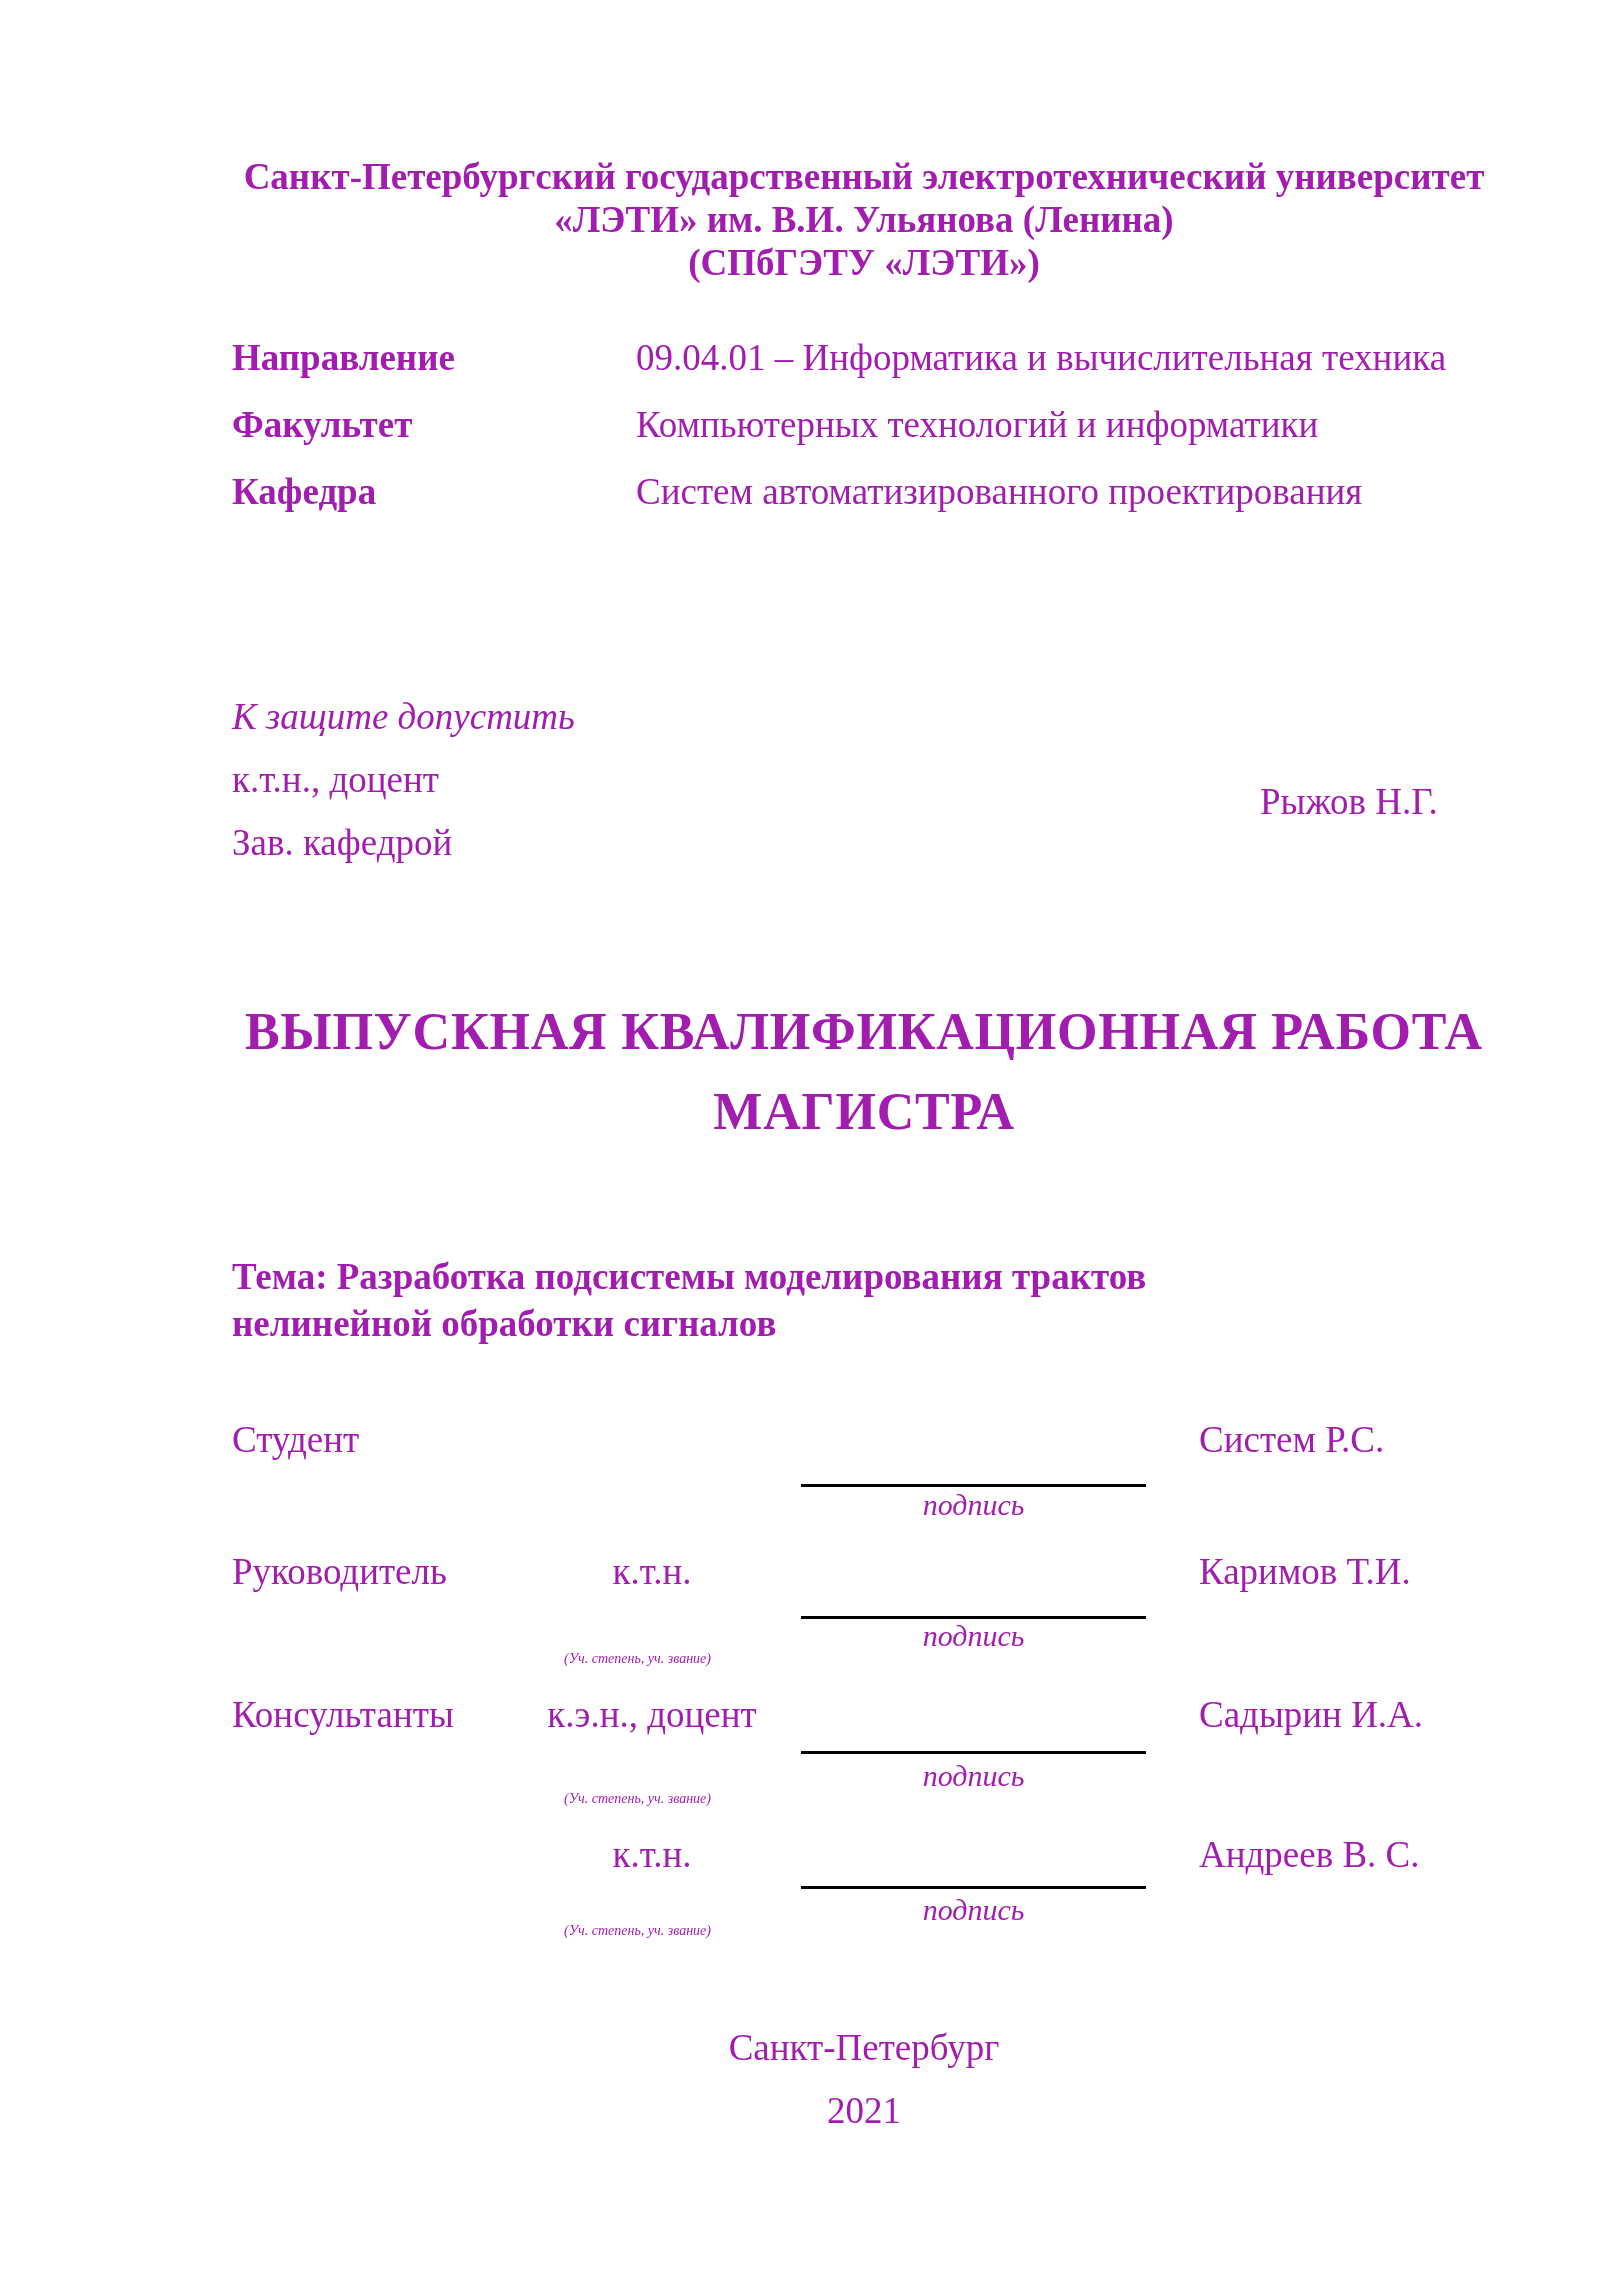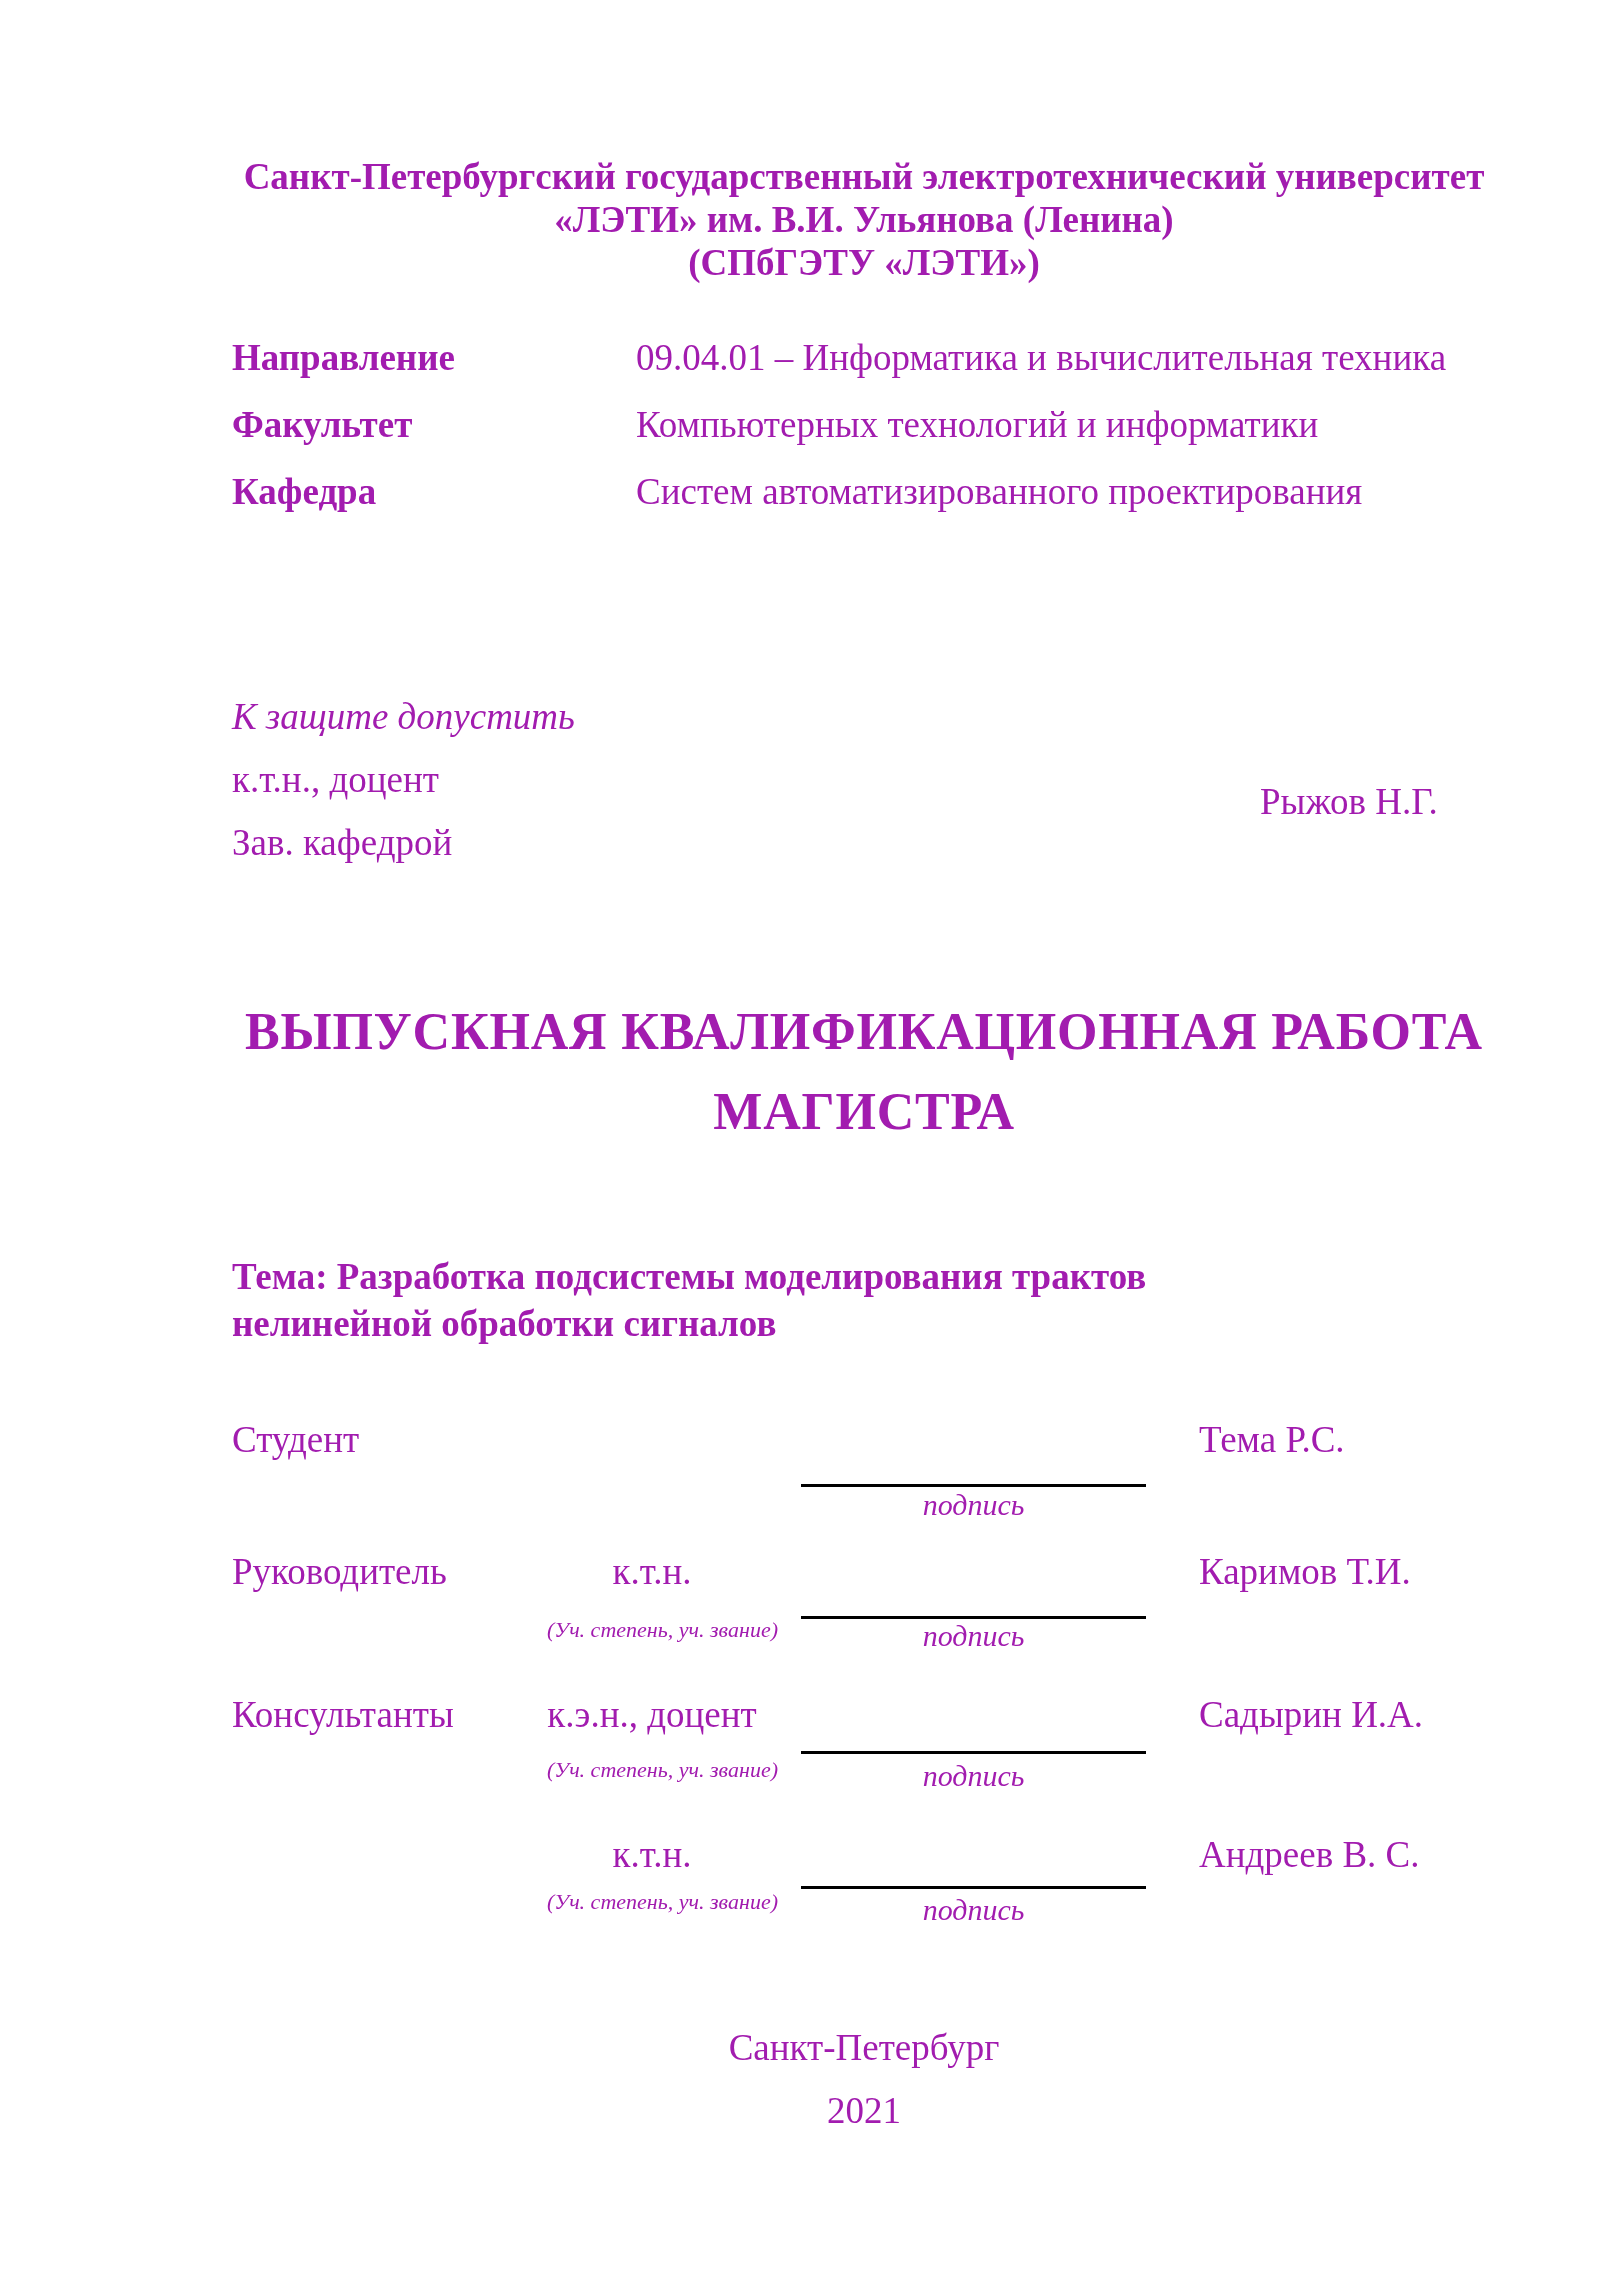--- a/index.html
+++ b/index.html
@@ -68,23 +68,23 @@
   .sig-line {
     position: absolute; left: 801px; width: 345px;
     height: 0; border-top: 3.1px solid #000000;
   }
   .sig-caption {
     position: absolute; left: 801px; width: 345px;
     text-align: center;
     font-style: italic; font-size: 30px; line-height: 25px;
   }
   .deg-caption {
-    position: absolute; left: 490px; width: 345px;
+    position: absolute; left: 465px; width: 345px;
     text-align: center;
-    font-style: italic; font-size: 22px; line-height: 25px;
+    font-style: italic; font-size: 14px; line-height: 25px; margin-top: 29px;
   }
   .sig-name {
     position: absolute; left: 1199px;
     font-size: 37px; line-height: 42px;
   }
 
   .footer {
     position: absolute;
     left: 232px; width: 1264px; top: 2016px;
     text-align: center;
@@ -130,21 +130,21 @@
   </div>
 
   <div class="theme">
     <div>Тема: Разработка подсистемы моделирования трактов</div>
     <div>нелинейной обработки сигналов</div>
   </div>
 
   <div class="sig-role" style="top:1419px">Студент</div>
   <div class="sig-line" style="top:1484px"></div>
   <div class="sig-caption" style="top:1492px">подпись</div>
-  <div class="sig-name" style="top:1419px">Тема Р.С.</div>
+  <div class="sig-name" style="top:1419px">Систем Р.С.</div>
 
   <div class="sig-role" style="top:1551px">Руководитель</div>
   <div class="sig-degree" style="top:1551px">к.т.н.</div>
   <div class="sig-line" style="top:1616px"></div>
   <div class="deg-caption" style="top:1617px">(Уч. степень, уч. звание)</div>
   <div class="sig-caption" style="top:1623px">подпись</div>
   <div class="sig-name" style="top:1551px">Каримов Т.И.</div>
 
   <div class="sig-role" style="top:1694px">Консультанты</div>
   <div class="sig-degree" style="top:1694px">к.э.н., доцент</div>

